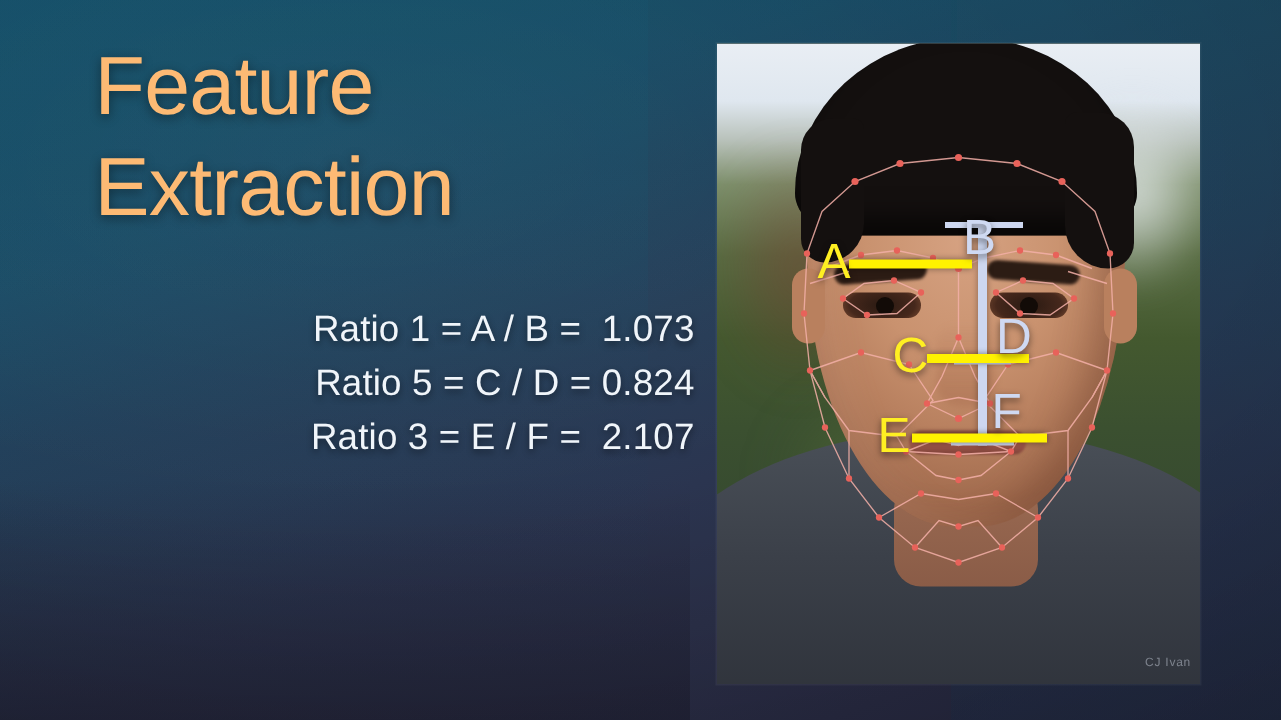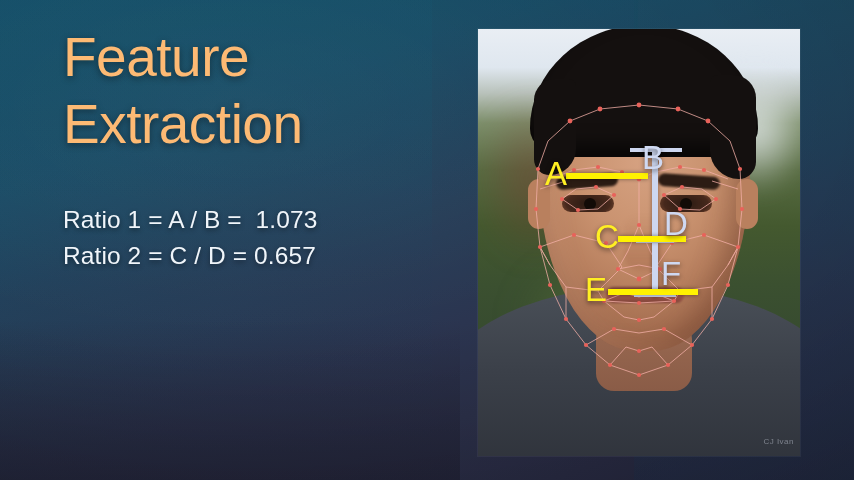--- a/index.html
+++ b/index.html
@@ -114,20 +114,21 @@
     width: 400px;
   }
   .ratio-line {
     color: #f0f5fa;
     font-size: 24.5px;
     line-height: 36px;
     font-weight: 400;
     letter-spacing: 0.1px;
     text-shadow: 0 2px 5px rgba(0,0,0,0.45);
     white-space: pre;
+    text-align: right;
   }
 
   
   .photo-panel {
     position: absolute;
     left: 478px;
     top: 29px;
     width: 322px;
     height: 427px;
     overflow: hidden;
@@ -360,21 +361,22 @@
   <div class="bg-band-c"></div>
   <div class="bg-band-d"></div>
   <div class="bg-vign"></div>
 
   <div class="text-col">
     <h1 class="slide-title">Feature
 Extraction</h1>
 
     <ul class="ratio-list">
       <li class="ratio-line">Ratio 1 = A / B =  1.073</li>
-      <li class="ratio-line">Ratio 2 = C / D = 0.657</li>
+      <li class="ratio-line">Ratio 5 = C / D = 0.824</li>
+      <li class="ratio-line">Ratio 3 = E / F =  2.107</li>
     </ul>
   </div>
 
   <div class="photo-panel">
 
     <div class="photo-bg"></div>
     <div class="photo-bg-blob1"></div>
     <div class="photo-bg-blob2"></div>
     <div class="photo-bg-blob3"></div>
 

